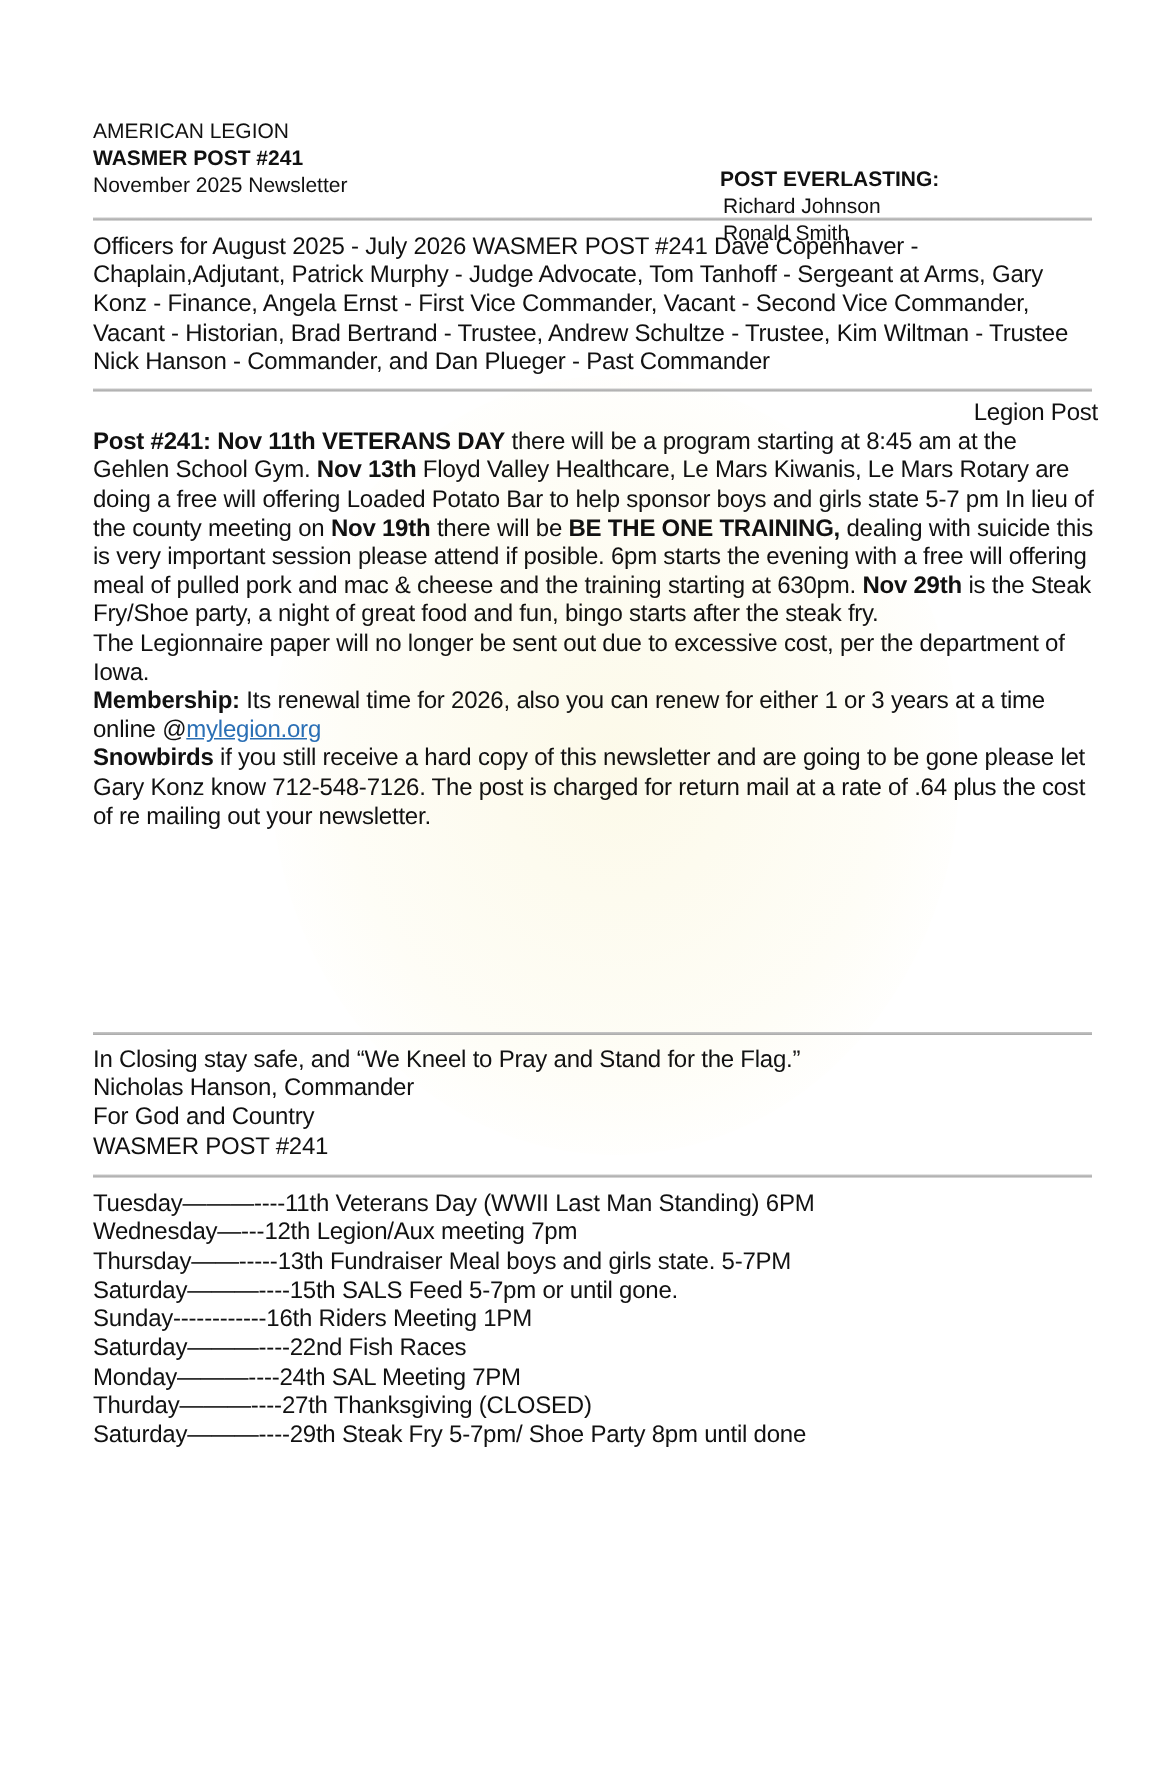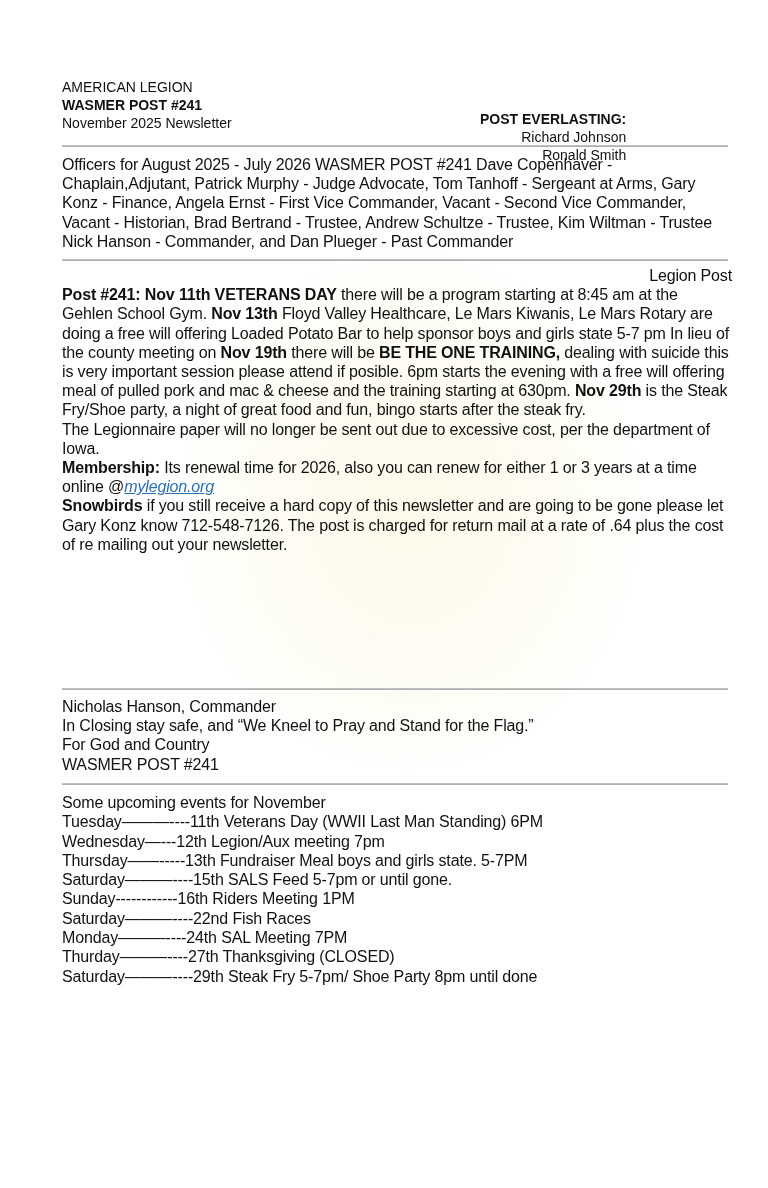--- a/index.html
+++ b/index.html
@@ -14,29 +14,29 @@
     .watermark {
       position: absolute; left: 180px; top: 250px; width: 460px; height: 520px;
       border-radius: 50%;
       background: radial-gradient(ellipse at center, rgba(250,245,215,0.55) 0%, rgba(252,249,230,0.35) 55%, rgba(255,255,255,0) 75%);
       pointer-events: none;
     }
     .page { position: absolute; left: 62px; top: 0; width: 666px; }
     .header { position: absolute; top: 78px; left: 0; width: 666px; height: 60px; }
     .hdr-left { position: absolute; left: 0; top: 0; font-size: 14px; line-height: 18px; }
     .hdr-right { position: absolute; left: 418px; top: 0; font-size: 14px; line-height: 18px; margin-top: 32px; }
-    .hdr-right .indent { padding-left: 2px; text-align: right; }
+    .hdr-right .indent { padding-left: 2px; }
     .bold { font-weight: bold; }
     .rule {
       position: absolute; left: 0; width: 666px; height: 2px;
       background: linear-gradient(#c8c8c8, #a8a8a8);
     }
     .block { position: absolute; left: 0; width: 670px; font-size: 16px; line-height: 19.2px; letter-spacing: -0.15px; }
     .center { text-align: right; }
-    .link { color: #2a6fb5; text-decoration: underline; font-style: italic; }
+    .link { color: #2a6fb5; text-decoration: underline; }
     .events { position: absolute; left: 0; top: 793px; font-size: 16px; line-height: 19.3px; letter-spacing: -0.15px; }
     .ev-row { white-space: nowrap; }
   </style>
 </head>
 <body>
 
 <div class="watermark"></div>
 
 <div class="page">
 
@@ -63,30 +63,29 @@
     <div class="center">Legion Post</div>
     <div><b>Post #241: Nov 11th VETERANS DAY</b><span> there will be a program starting at 8:45 am at the Gehlen School Gym. </span><b>Nov 13th</b><span> Floyd Valley Healthcare, Le Mars Kiwanis, Le Mars Rotary are doing a free will offering Loaded Potato Bar to help sponsor boys and girls state 5-7 pm In lieu of the county meeting on </span><b>Nov 19th</b><span> there will be </span><b>BE THE ONE TRAINING,</b><span> dealing with suicide this is very important session please attend if posible. 6pm starts the evening with a free will offering meal of pulled pork and mac &amp; cheese and the training starting at 630pm. </span><b>Nov 29th</b><span> is the Steak Fry/Shoe party, a night of great food and fun, bingo starts after the steak fry.</span></div>
     <div>The Legionnaire paper will no longer be sent out due to excessive cost, per the department of Iowa.</div>
     <div><b>Membership:</b><span> Its renewal time for 2026, also you can renew for either 1 or 3 years at a time online @</span><span class="link">mylegion.org</span></div>
     <div><b>Snowbirds</b><span> if you still receive a hard copy of this newsletter and are going to be gone please let Gary Konz know 712-548-7126. The post is charged for return mail at a rate of .64 plus the cost of re mailing out your newsletter.</span></div>
   </div>
 
   <div class="rule" style="top:688px;"></div>
 
   <div class="block" style="top:697px;">
+    <div>In Closing stay safe, and “We Kneel to Pray and Stand for the Flag.”</div>
     <div>Nicholas Hanson, Commander</div>
-    <div>In Closing stay safe, and “We Kneel to Pray and Stand for the Flag.”</div>
     <div>For God and Country</div>
     <div>WASMER POST #241</div>
   </div>
 
   <div class="rule" style="top:783px;"></div>
 
   <div class="events">
-    <div>Some upcoming events for November</div>
     <div class="ev-row"><span>Tuesday</span><span>———----</span><span>11th Veterans Day (WWII Last Man Standing) 6PM</span></div>
     <div class="ev-row"><span>Wednesday</span><span>—---</span><span>12th Legion/Aux meeting 7pm</span></div>
     <div class="ev-row"><span>Thursday</span><span>——-----</span><span>13th Fundraiser Meal boys and girls state. 5-7PM</span></div>
     <div class="ev-row"><span>Saturday</span><span>———----</span><span>15th SALS Feed 5-7pm or until gone.</span></div>
     <div class="ev-row"><span>Sunday</span><span>------------</span><span>16th Riders Meeting 1PM</span></div>
     <div class="ev-row"><span>Saturday</span><span>———----</span><span>22nd Fish Races</span></div>
     <div class="ev-row"><span>Monday</span><span>———----</span><span>24th SAL Meeting 7PM</span></div>
     <div class="ev-row"><span>Thurday</span><span>———----</span><span>27th Thanksgiving (CLOSED)</span></div>
     <div class="ev-row"><span>Saturday</span><span>———----</span><span>29th Steak Fry 5-7pm/ Shoe Party 8pm until done</span></div>
   </div>

